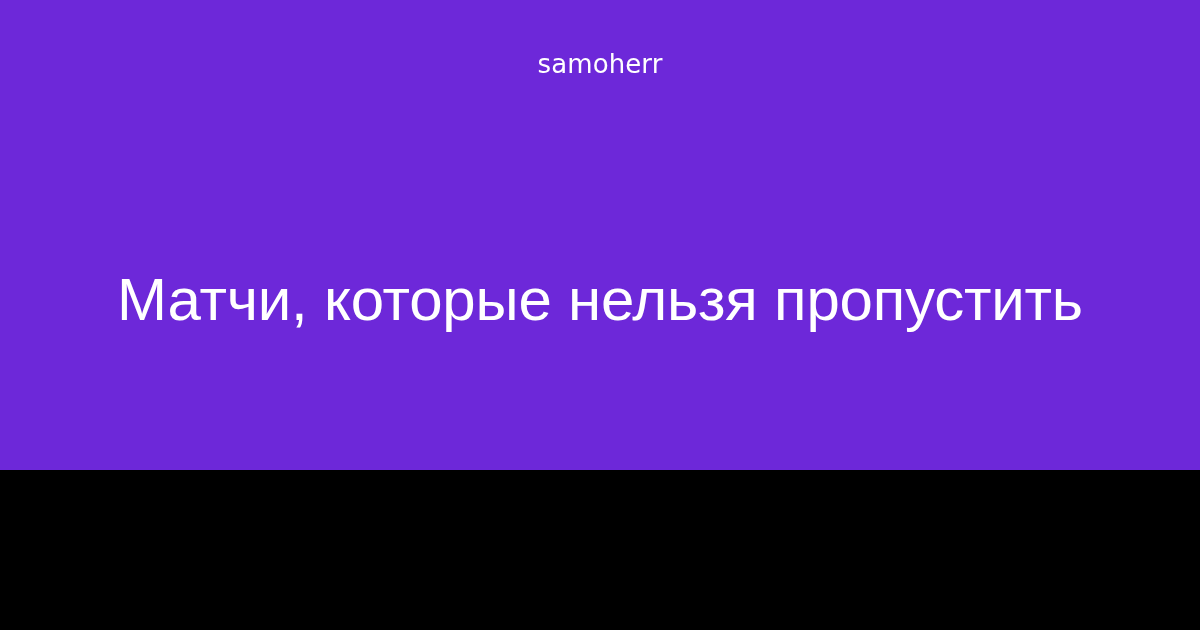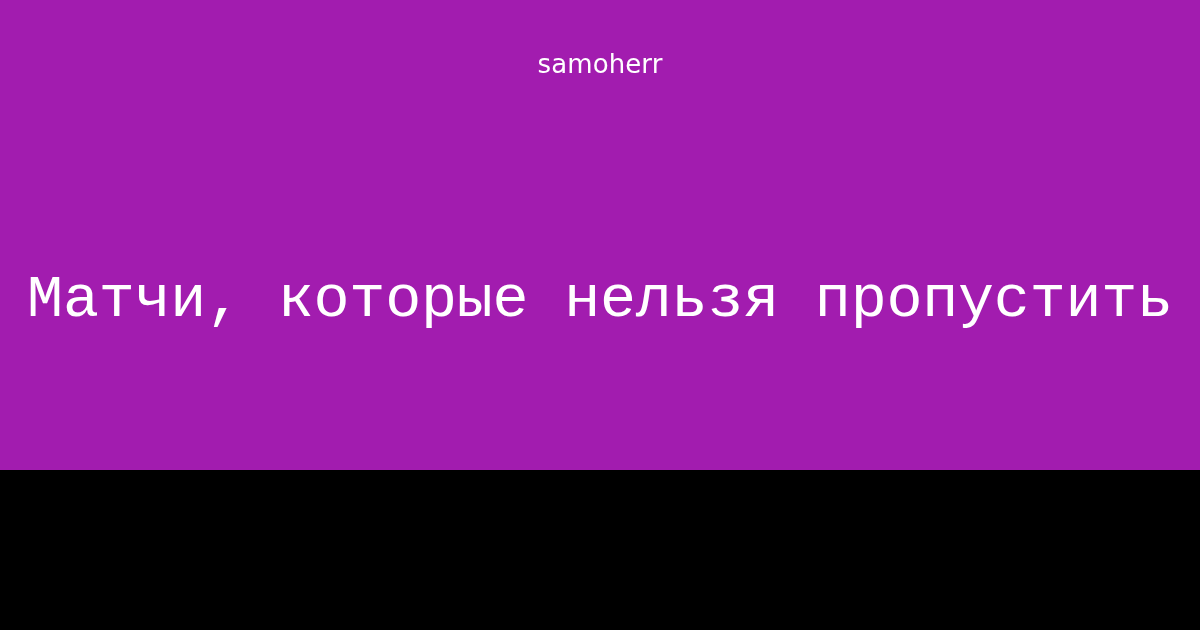--- a/index.html
+++ b/index.html
@@ -15,21 +15,21 @@
     background: #000000;
     font-family: "DejaVu Sans", "Liberation Sans", sans-serif;
     -webkit-font-smoothing: antialiased;
   }
 
   .share-card {
     position: relative;
     box-sizing: border-box;
     width: 1200px;
     height: 630px;
-    background: #a21caf;
+    background: #6d28d9;
     display: block;
   }
 
   
   .byline-row {
     position: absolute;
     left: 0;
     top: 0;
     width: 1200px;
     height: 130px;
@@ -60,21 +60,21 @@
     display: flex;
     align-items: center;
     justify-content: center;
     padding: 0 60px;
     box-sizing: border-box;
   }
 
   .headline {
     display: block;
     color: #ffffff;
-    font-family: Liberation Mono, monospace;
+    font-family: Liberation Sans, sans-serif;
     font-size: 60px;
     font-weight: 400;
     line-height: 1.18;
     letter-spacing: -0.2px;
     text-align: center;
     white-space: nowrap;
     margin: 0;
   }
 
   

